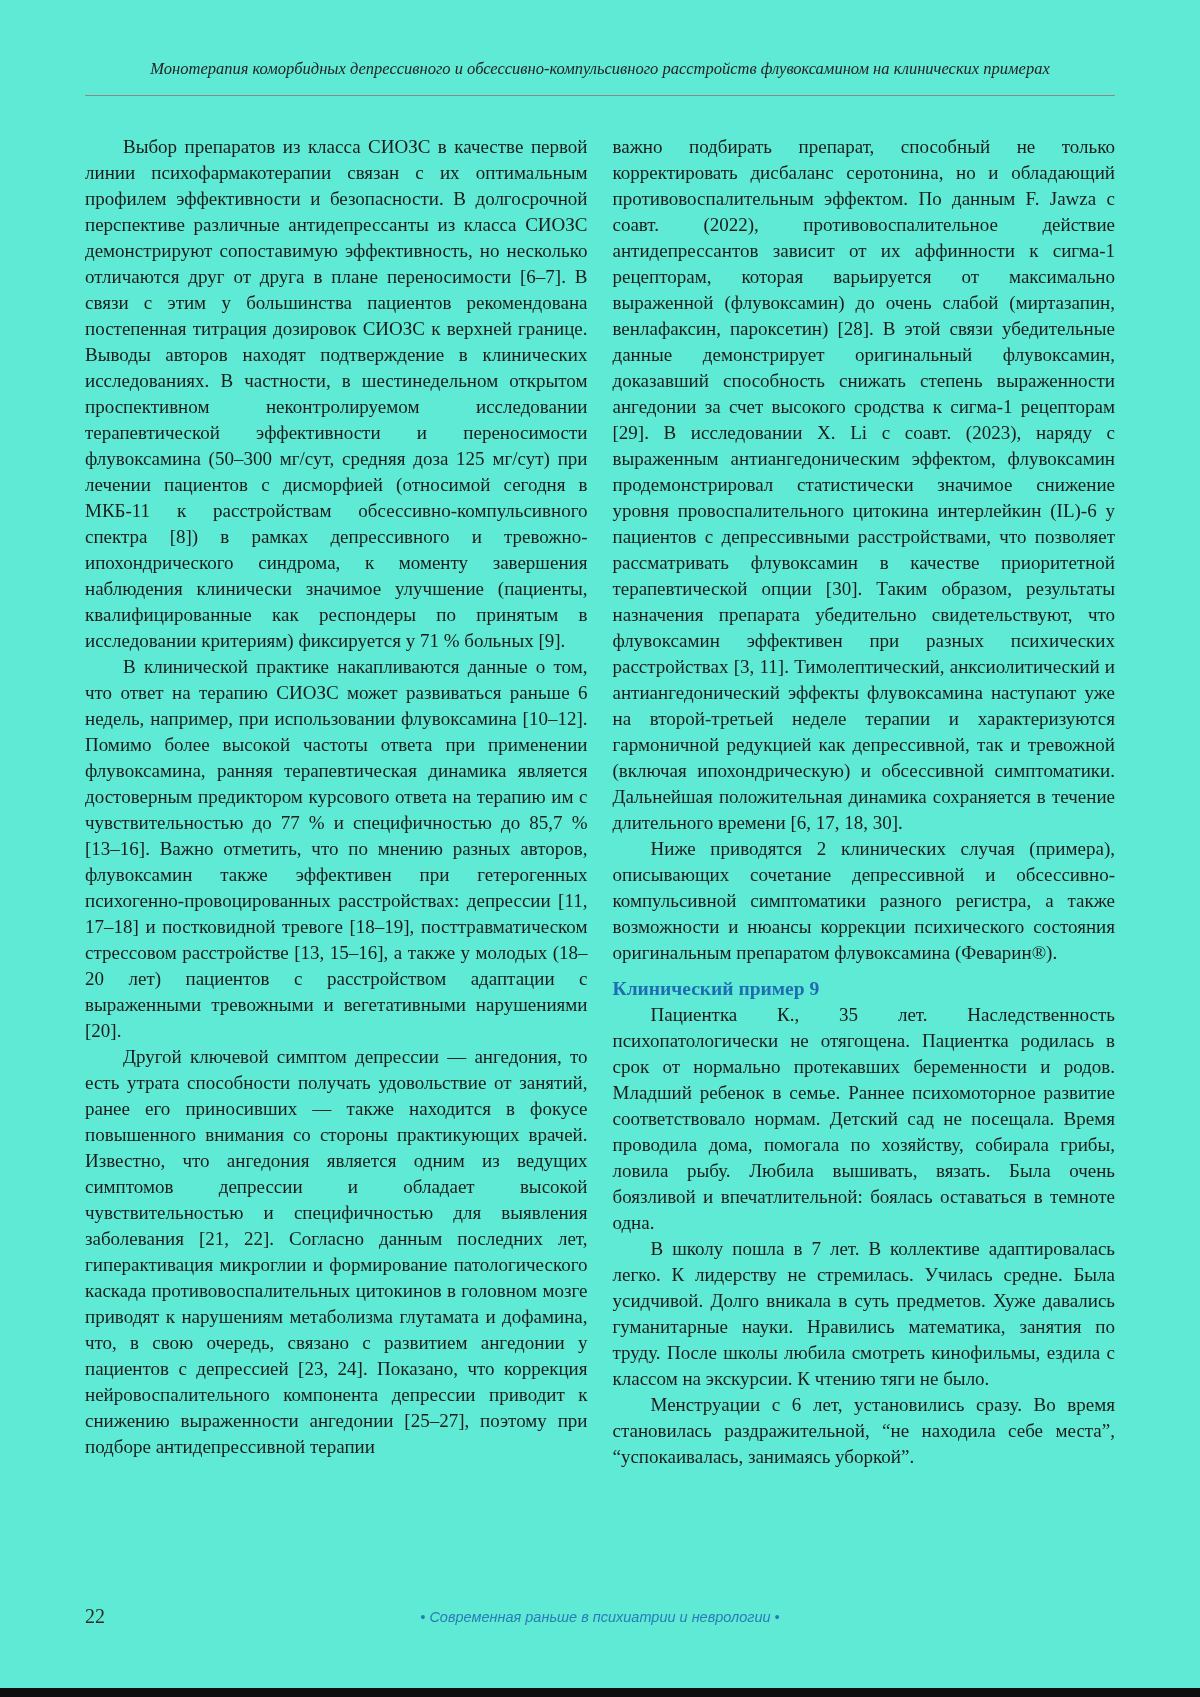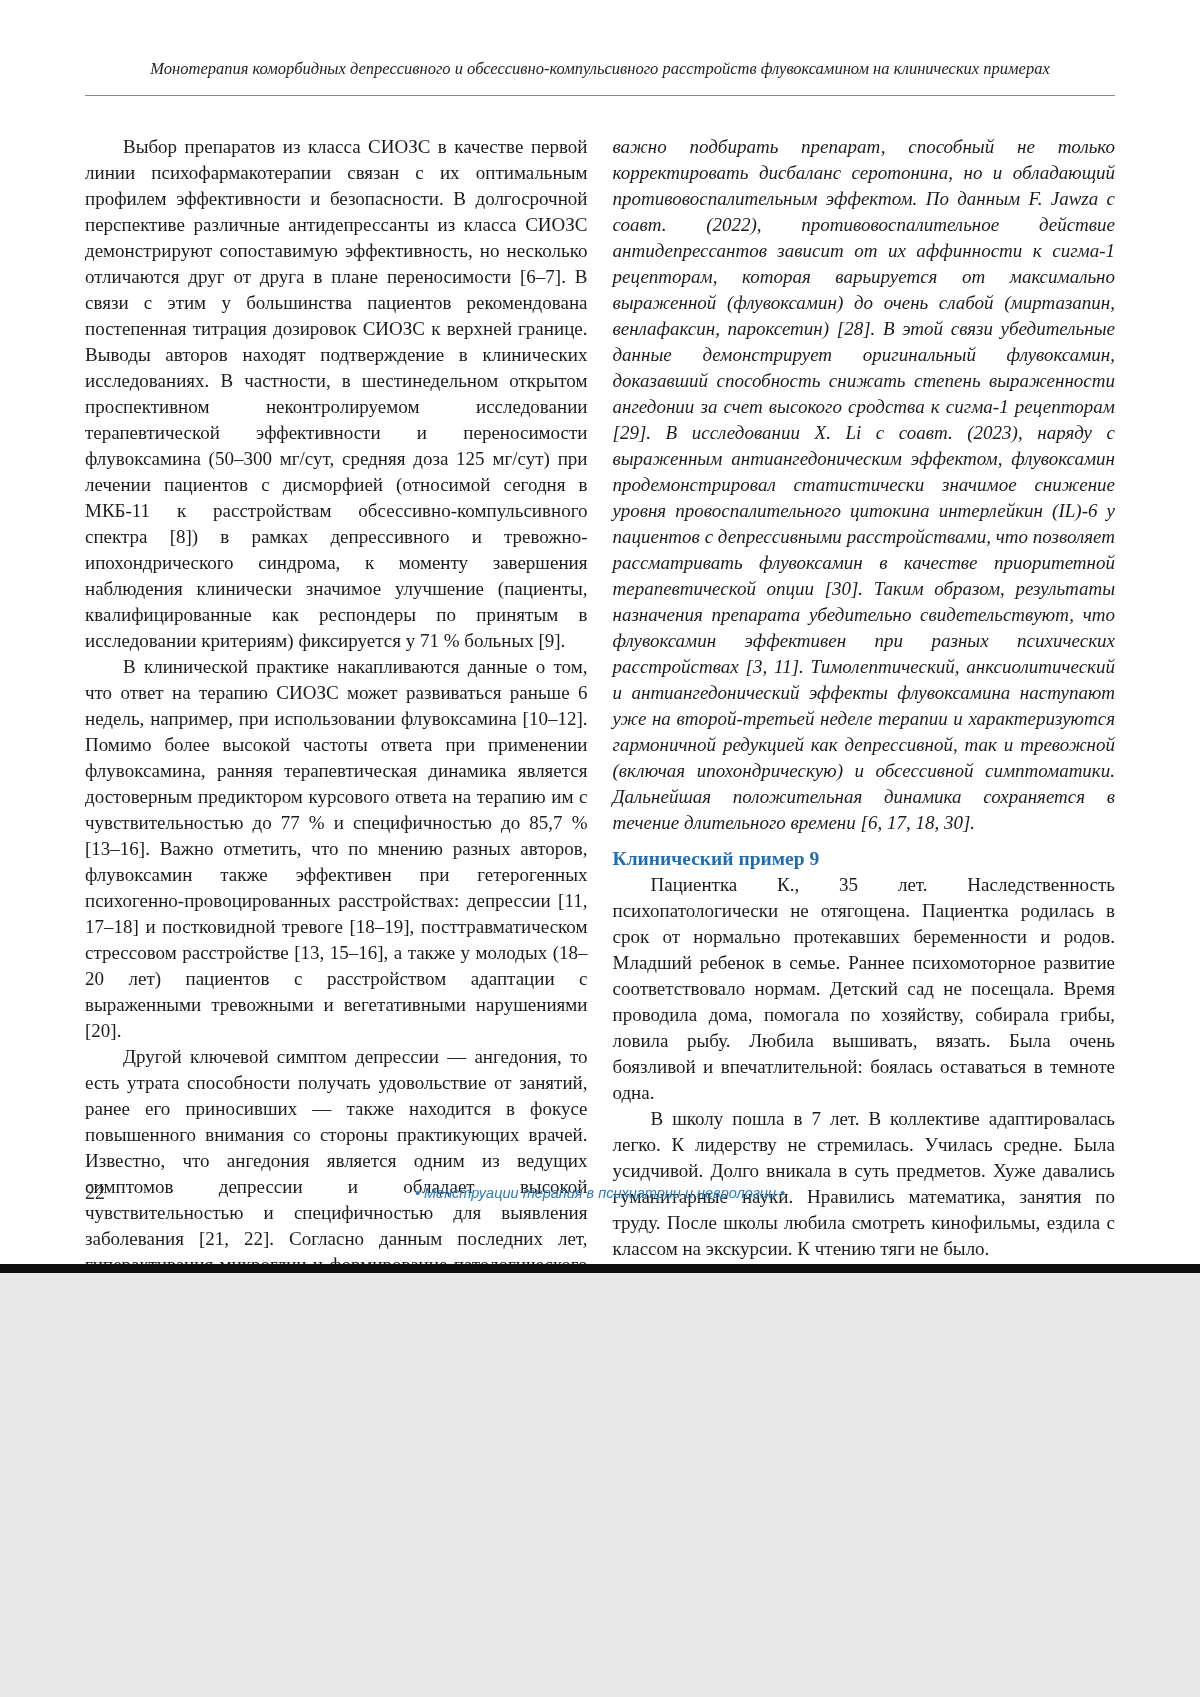--- a/index.html
+++ b/index.html
@@ -3,23 +3,23 @@
 <meta charset="utf-8">
 <style>
   html, body {
     margin: 0;
     padding: 0;
     background: #e8e8e8;
   }
   .page {
     position: relative;
     width: 1200px;
-    height: 1273px;
+    height: 1697px;
     margin: 0 auto;
-    background: #ffffff;
+    background: #5eead4;
     font-family: "Liberation Serif", serif;
     color: #1c1c1c;
     overflow: hidden;
     box-sizing: border-box;
   }
   .running-head {
     padding: 58px 90px 0 90px;
     text-align: center;
     font-style: italic;
     font-size: 16.5px;
@@ -47,21 +47,20 @@
     line-height: 26px;
     text-align: justify;
     hyphens: auto;
     -webkit-hyphens: auto;
   }
   .column p.indent {
     text-indent: 2em;
   }
   .column p.no-indent {
     text-indent: 0;
-    font-style: italic;
   }
   .section-heading {
     margin: 10px 0 0 0;
     font-size: 19.5px;
     line-height: 26px;
     font-weight: bold;
     color: #1f6cb2;
   }
   .footer {
     position: absolute;
@@ -109,28 +108,29 @@
   <div class="content">
 
     <div class="column">
       <p class="indent">Выбор препаратов из класса СИОЗС в качестве первой линии психофармакотерапии связан с их оптимальным профилем эффективности и безопасности. В долгосрочной перспективе различные антидепрессанты из класса СИОЗС демонстрируют сопоставимую эффективность, но несколько отличаются друг от друга в плане переносимости [6–7]. В связи с этим у большинства пациентов рекомендована постепенная титрация дозировок СИОЗС к верхней границе. Выводы авторов находят подтверждение в клинических исследованиях. В частности, в шестинедельном открытом проспективном неконтролируемом исследовании терапевтической эффективности и переносимости флувоксамина (50–300 мг/сут, средняя доза 125 мг/сут) при лечении пациентов с дисморфией (относимой сегодня в МКБ-11 к расстройствам обсессивно-компульсивного спектра [8]) в рамках депрессивного и тревожно-ипохондрического синдрома, к моменту завершения наблюдения клинически значимое улучшение (пациенты, квалифицированные как респондеры по принятым в исследовании критериям) фиксируется у 71 % больных [9].</p>
       <p class="indent">В клинической практике накапливаются данные о том, что ответ на терапию СИОЗС может развиваться раньше 6 недель, например, при использовании флувоксамина [10–12]. Помимо более высокой частоты ответа при применении флувоксамина, ранняя терапевтическая динамика является достоверным предиктором курсового ответа на терапию им с чувствительностью до 77 % и специфичностью до 85,7 % [13–16]. Важно отметить, что по мнению разных авторов, флувоксамин также эффективен при гетерогенных психогенно-провоцированных расстройствах: депрессии [11, 17–18] и постковидной тревоге [18–19], посттравматическом стрессовом расстройстве [13, 15–16], а также у молодых (18–20 лет) пациентов с расстройством адаптации с выраженными тревожными и вегетативными нарушениями [20].</p>
       <p class="indent">Другой ключевой симптом депрессии — ангедония, то есть утрата способности получать удовольствие от занятий, ранее его приносивших — также находится в фокусе повышенного внимания со стороны практикующих врачей. Известно, что ангедония является одним из ведущих симптомов депрессии и обладает высокой чувствительностью и специфичностью для выявления заболевания [21, 22]. Согласно данным последних лет, гиперактивация микроглии и формирование патологического каскада противовоспалительных цитокинов в головном мозге приводят к нарушениям метаболизма глутамата и дофамина, что, в свою очередь, связано с развитием ангедонии у пациентов с депрессией [23, 24]. Показано, что коррекция нейровоспалительного компонента депрессии приводит к снижению выраженности ангедонии [25–27], поэтому при подборе антидепрессивной терапии</p>
     </div>
 
     <div class="column">
       <p class="no-indent">важно подбирать препарат, способный не только корректировать дисбаланс серотонина, но и обладающий противовоспалительным эффектом. По данным F. Jawza с соавт. (2022), противовоспалительное действие антидепрессантов зависит от их аффинности к сигма-1 рецепторам, которая варьируется от максимально выраженной (флувоксамин) до очень слабой (миртазапин, венлафаксин, пароксетин) [28]. В этой связи убедительные данные демонстрирует оригинальный флувоксамин, доказавший способность снижать степень выраженности ангедонии за счет высокого сродства к сигма-1 рецепторам [29]. В исследовании X. Li с соавт. (2023), наряду с выраженным антиангедоническим эффектом, флувоксамин продемонстрировал статистически значимое снижение уровня провоспалительного цитокина интерлейкин (IL)-6 у пациентов с депрессивными расстройствами, что позволяет рассматривать флувоксамин в качестве приоритетной терапевтической опции [30]. Таким образом, результаты назначения препарата убедительно свидетельствуют, что флувоксамин эффективен при разных психических расстройствах [3, 11]. Тимолептический, анксиолитический и антиангедонический эффекты флувоксамина наступают уже на второй-третьей неделе терапии и характеризуются гармоничной редукцией как депрессивной, так и тревожной (включая ипохондрическую) и обсессивной симптоматики. Дальнейшая положительная динамика сохраняется в течение длительного времени [6, 17, 18, 30].</p>
+      <p class="indent">Ниже приводятся 2 клинических случая (примера), описывающих сочетание депрессивной и обсессивно-компульсивной симптоматики разного регистра, а также возможности и нюансы коррекции психического состояния оригинальным препаратом флувоксамина (Феварин®).</p>
       <h3 class="section-heading">Клинический пример 9</h3>
       <p class="indent">Пациентка К., 35 лет. Наследственность психопатологически не отягощена. Пациентка родилась в срок от нормально протекавших беременности и родов. Младший ребенок в семье. Раннее психомоторное развитие соответствовало нормам. Детский сад не посещала. Время проводила дома, помогала по хозяйству, собирала грибы, ловила рыбу. Любила вышивать, вязать. Была очень боязливой и впечатлительной: боялась оставаться в темноте одна.</p>
       <p class="indent">В школу пошла в 7 лет. В коллективе адаптировалась легко. К лидерству не стремилась. Училась средне. Была усидчивой. Долго вникала в суть предметов. Хуже давались гуманитарные науки. Нравились математика, занятия по труду. После школы любила смотреть кинофильмы, ездила с классом на экскурсии. К чтению тяги не было.</p>
       <p class="indent">Менструации с 6 лет, установились сразу. Во время становилась раздражительной, “не находила себе места”, “успокаивалась, занимаясь уборкой”.</p>
     </div>
 
   </div>
 
   <div class="footer">
     <span class="page-number">22</span>
-    <span class="footer-center">•  Менструации терапия в психиатрии и неврологии  •</span>
+    <span class="footer-center">•  Современная раньше в психиатрии и неврологии  •</span>
   </div>
 
   <div class="bottom-bar"></div>
 
 </div>
 
 </body></html>

